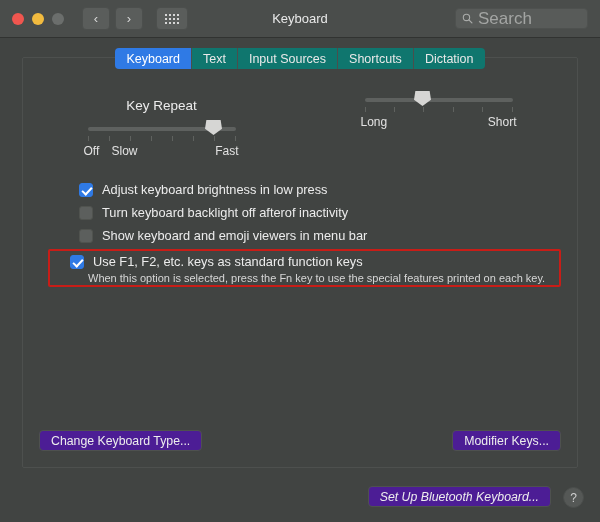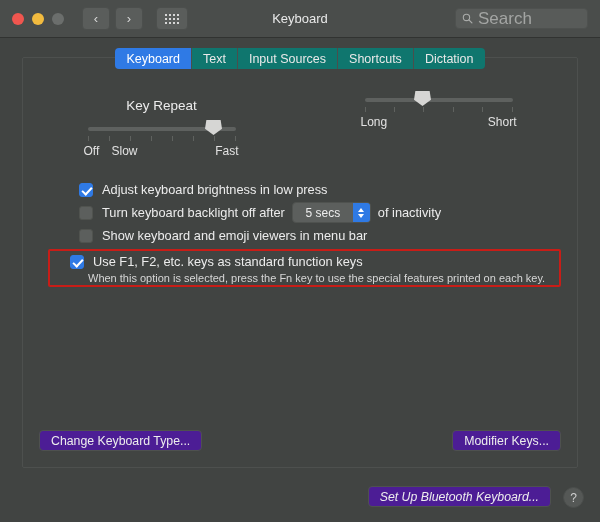--- a/index.html
+++ b/index.html
@@ -273,27 +273,20 @@
     <div class="options">
 
       <div class="row">
         <span class="cb on"></span>
         <span class="row-label">Adjust keyboard brightness in low press</span>
       </div>
 
       <div class="row">
         <span class="cb"></span>
         <span class="row-label">Turn keyboard backlight off after</span>
-        <span class="stepper">
-          <span class="val">5 secs</span>
-          <span class="arrows">
-              <u class="up"></u>
-              <u class="dn"></u>
-            </span>
-        </span>
         <span class="row-label">of inactivity</span>
       </div>
 
       <div class="row">
         <span class="cb"></span>
         <span class="row-label">Show keyboard and emoji viewers in menu bar</span>
       </div>
 
     </div>
 

